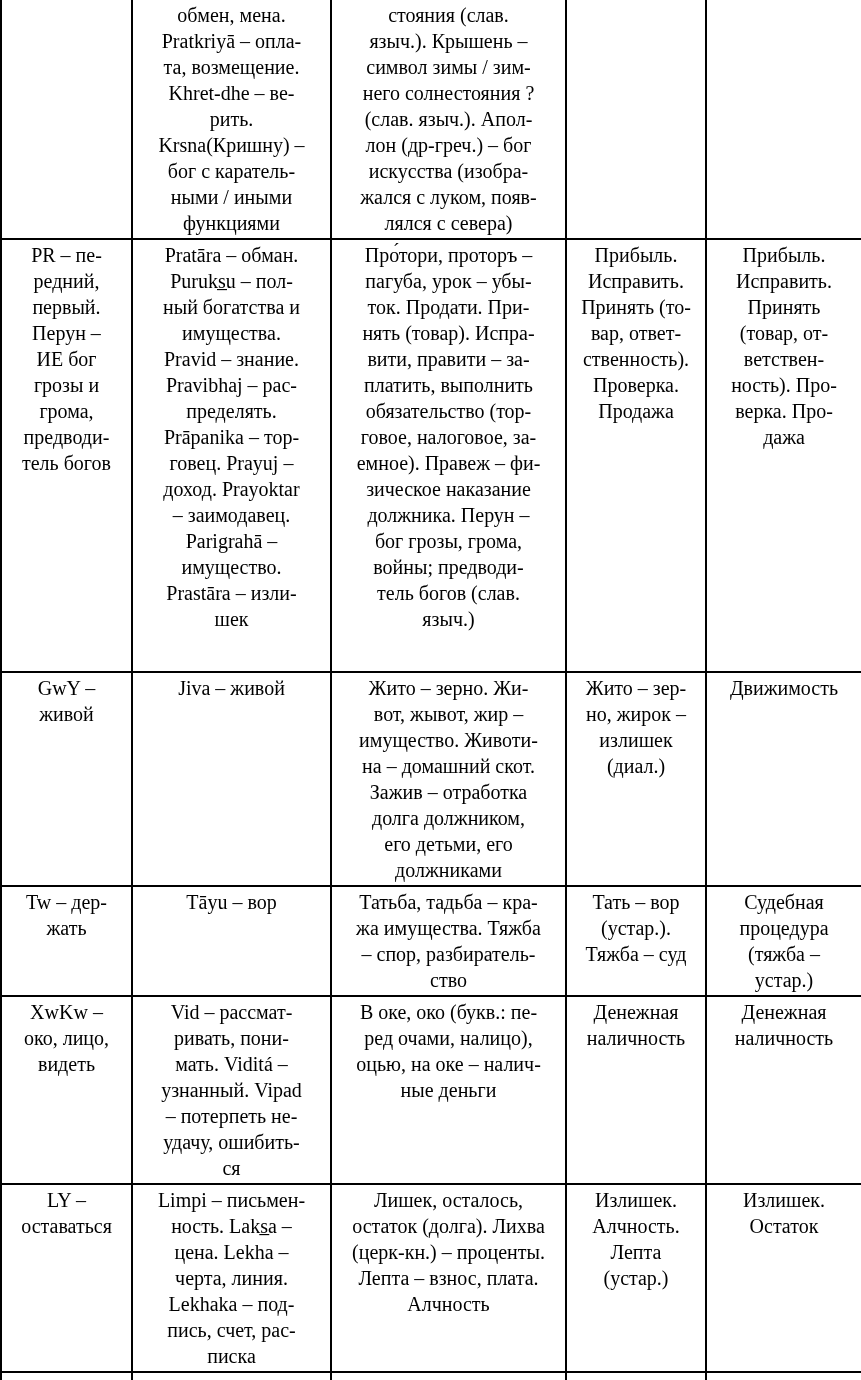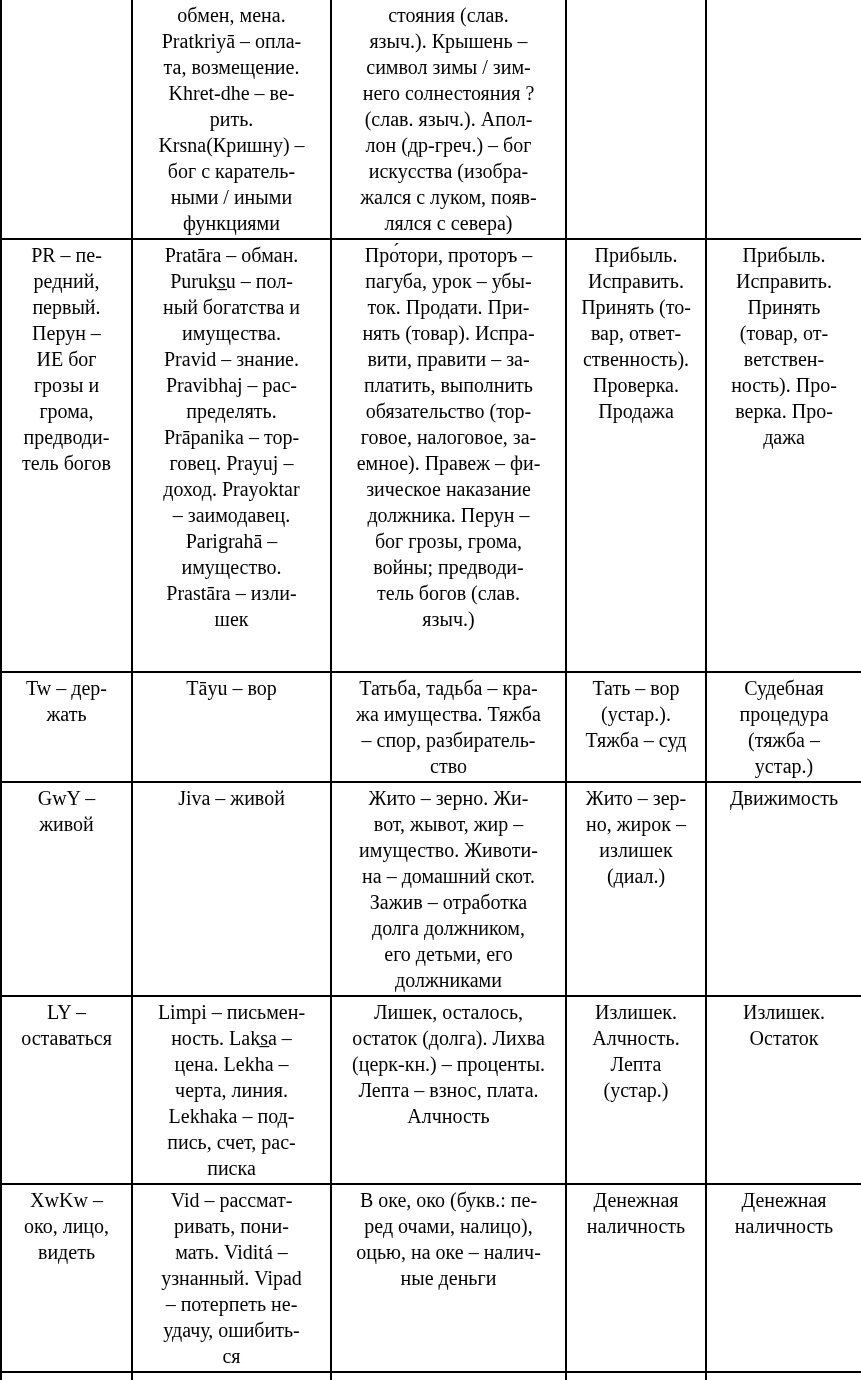--- a/index.html
+++ b/index.html
@@ -125,53 +125,73 @@
 Продажа</td>
         <td>Прибыль.
 Исправить.
 Принять
 (товар, от-
 ветствен-
 ность). Про-
 верка. Про-
 дажа</td>
       </tr>
-      <tr style="height:106px;">
-        <td>Tw – дер-
-жать</td>
-        <td>Tāyu – вор</td>
-        <td>Татьба, тадьба – кра-
-жа имущества. Тяжба
-– спор, разбиратель-
-ство</td>
-        <td>Тать – вор
-(устар.).
-Тяжба – суд</td>
-        <td>Судебная
-процедура
-(тяжба –
-устар.)</td>
-      </tr>
       <tr style="height:211px;">
         <td>GwY –
 живой</td>
         <td>Jiva – живой</td>
         <td>Жито – зерно. Жи-
 вот, жывот, жир –
 имущество. Животи-
 на – домашний скот.
 Зажив – отработка
 долга должником,
 его детьми, его
 должниками</td>
         <td>Жито – зер-
 но, жирок –
 излишек
 (диал.)</td>
         <td>Движимость</td>
+      </tr>
+      <tr style="height:106px;">
+        <td>Tw – дер-
+жать</td>
+        <td>Tāyu – вор</td>
+        <td>Татьба, тадьба – кра-
+жа имущества. Тяжба
+– спор, разбиратель-
+ство</td>
+        <td>Тать – вор
+(устар.).
+Тяжба – суд</td>
+        <td>Судебная
+процедура
+(тяжба –
+устар.)</td>
+      </tr>
+      <tr style="height:188px;">
+        <td>XwKw –
+око, лицо,
+видеть</td>
+        <td>Vid – рассмат-
+ривать, пони-
+мать. Viditá –
+узнанный. Vipad
+– потерпеть не-
+удачу, ошибить-
+ся</td>
+        <td>В оке, око (букв.: пе-
+ред очами, налицо),
+оцью, на оке – налич-
+ные деньги</td>
+        <td>Денежная
+наличность</td>
+        <td>Денежная
+наличность</td>
       </tr>
       <tr style="height:187px;">
         <td>LY –
 оставаться</td>
         <td>Limpi – письмен-
 ность. Laks̲a –
 цена. Lekha –
 черта, линия.
 Lekhaka – под-
 пись, счет, рас-
@@ -181,40 +201,20 @@
 (церк-кн.) – проценты.
 Лепта – взнос, плата.
 Алчность</td>
         <td>Излишек.
 Алчность.
 Лепта
 (устар.)</td>
         <td>Излишек.
 Остаток</td>
       </tr>
-      <tr style="height:188px;">
-        <td>XwKw –
-око, лицо,
-видеть</td>
-        <td>Vid – рассмат-
-ривать, пони-
-мать. Viditá –
-узнанный. Vipad
-– потерпеть не-
-удачу, ошибить-
-ся</td>
-        <td>В оке, око (букв.: пе-
-ред очами, налицо),
-оцью, на оке – налич-
-ные деньги</td>
-        <td>Денежная
-наличность</td>
-        <td>Денежная
-наличность</td>
-      </tr>
       <tr style="height:48px;">
         <td>KL – воз-
 вышаться,</td>
         <td>Kal – считать.
 Kāla-c̲akra –</td>
         <td>Тягло – налог. Клеть –
 казна. Заклад – залог.</td>
         <td>Калькуля-
 ция. Наклад-</td>
         <td>Калькуля-

